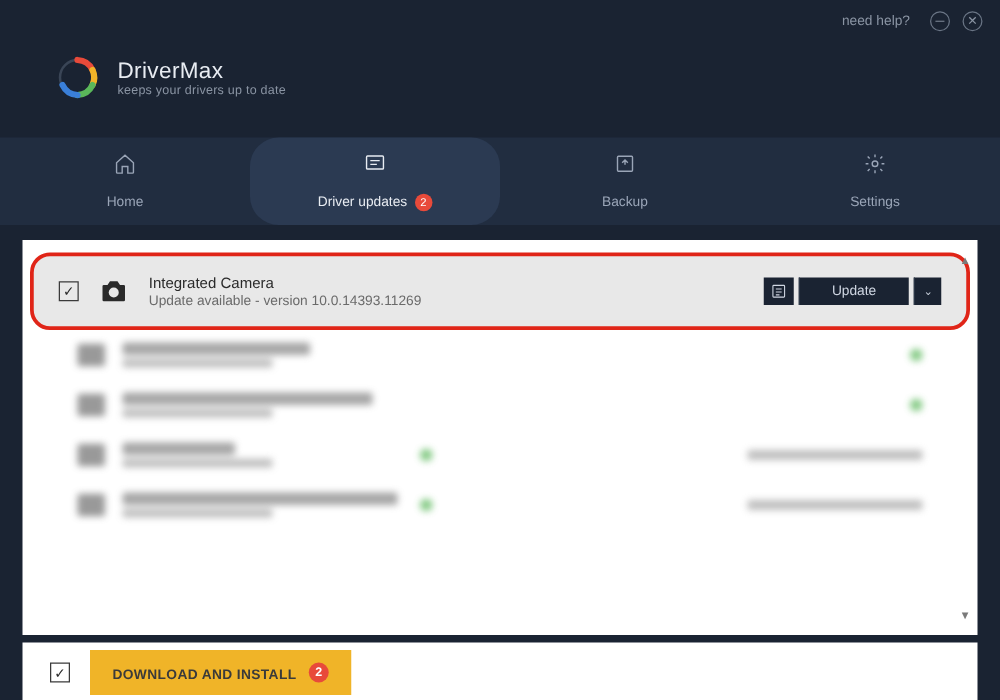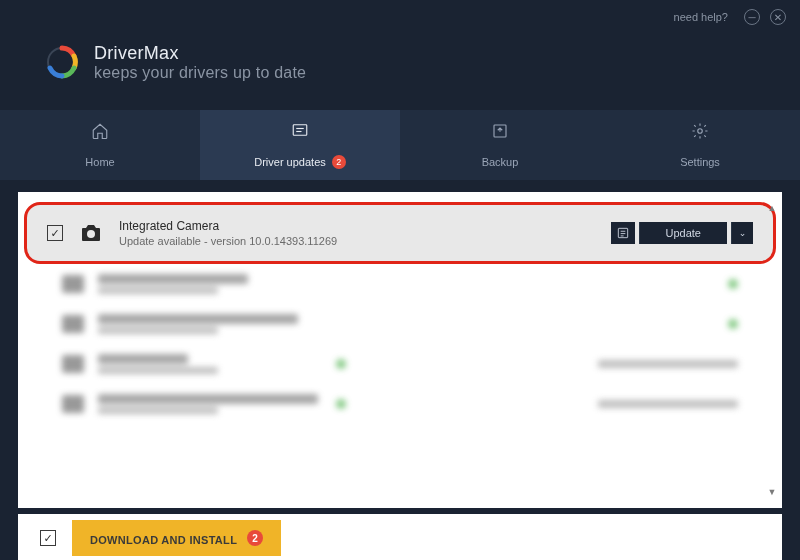--- a/index.html
+++ b/index.html
@@ -7,24 +7,24 @@
 
 .titlebar { height: 34px; display: flex; justify-content: flex-end; align-items: center; padding: 0 14px; gap: 10px; }
 .titlebar-help { color: #8a94a3; font-size: 11px; margin-right: 6px; }
 .titlebar-btn { width: 16px; height: 16px; border: 1px solid #6a7585; border-radius: 50%; display: flex; align-items: center; justify-content: center; color: #8a94a3; font-size: 10px; cursor: pointer; }
 
 .header { display: flex; align-items: center; height: 56px; padding-left: 42px; gap: 12px; }
 .logo { width: 40px; height: 40px; position: relative; }
 .logo svg { width: 100%; height: 100%; }
 .header-text { display: flex; flex-direction: column; }
 .app-title { color: #e8ecf2; font-size: 18px; font-weight: 400; letter-spacing: 0.3px; }
-.app-tag { color: #8a94a3; font-size: 16px; letter-spacing: 0.2px; }
+.app-tag { color: #8a94a3; font-size: 10px; letter-spacing: 0.2px; }
 
 .navbar { display: flex; height: 70px; background: #212d40; margin-top: 20px; }
-.nav-item { flex: 1; display: flex; flex-direction: column; align-items: center; justify-content: center; gap: 16px; color: #9aa5b7; font-size: 11px; cursor: pointer; position: relative; }
+.nav-item { flex: 1; display: flex; flex-direction: column; align-items: center; justify-content: center; gap: 16px; color: #9aa5b7; font-size: 11px; cursor: pointer; position: relative; border-radius: 23px; }
 .nav-item.active { background: #2b3a52; color: #e8ecf2; }
 .nav-icon { width: 20px; height: 18px; display: flex; align-items: center; justify-content: center; }
 .nav-icon svg { width: 20px; height: 18px; stroke: currentColor; fill: none; stroke-width: 1.5; }
 .nav-label-row { display: flex; align-items: center; gap: 6px; }
 .nav-badge { background: #e84a3a; color: #fff; border-radius: 50%; width: 14px; height: 14px; font-size: 9px; display: flex; align-items: center; justify-content: center; }
 
 .content { background: #fff; margin: 12px 18px 0 18px; height: 316px; position: relative; padding: 10px 6px 10px 6px; }
 .scroll-track { position: absolute; right: 4px; top: 10px; bottom: 10px; width: 12px; }
 .scroll-arrow { width: 12px; height: 12px; color: #7a7a7a; font-size: 9px; display: flex; align-items: center; justify-content: center; cursor: pointer; }
 .scroll-arrow.down { position: absolute; bottom: 0; }

